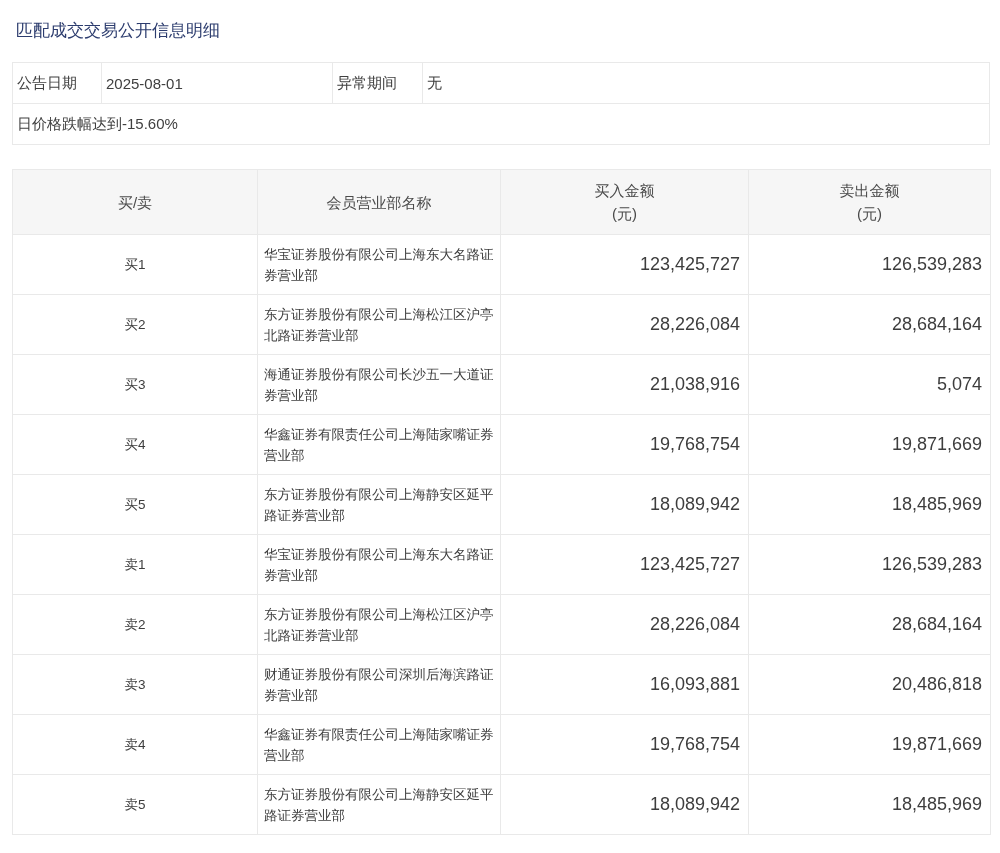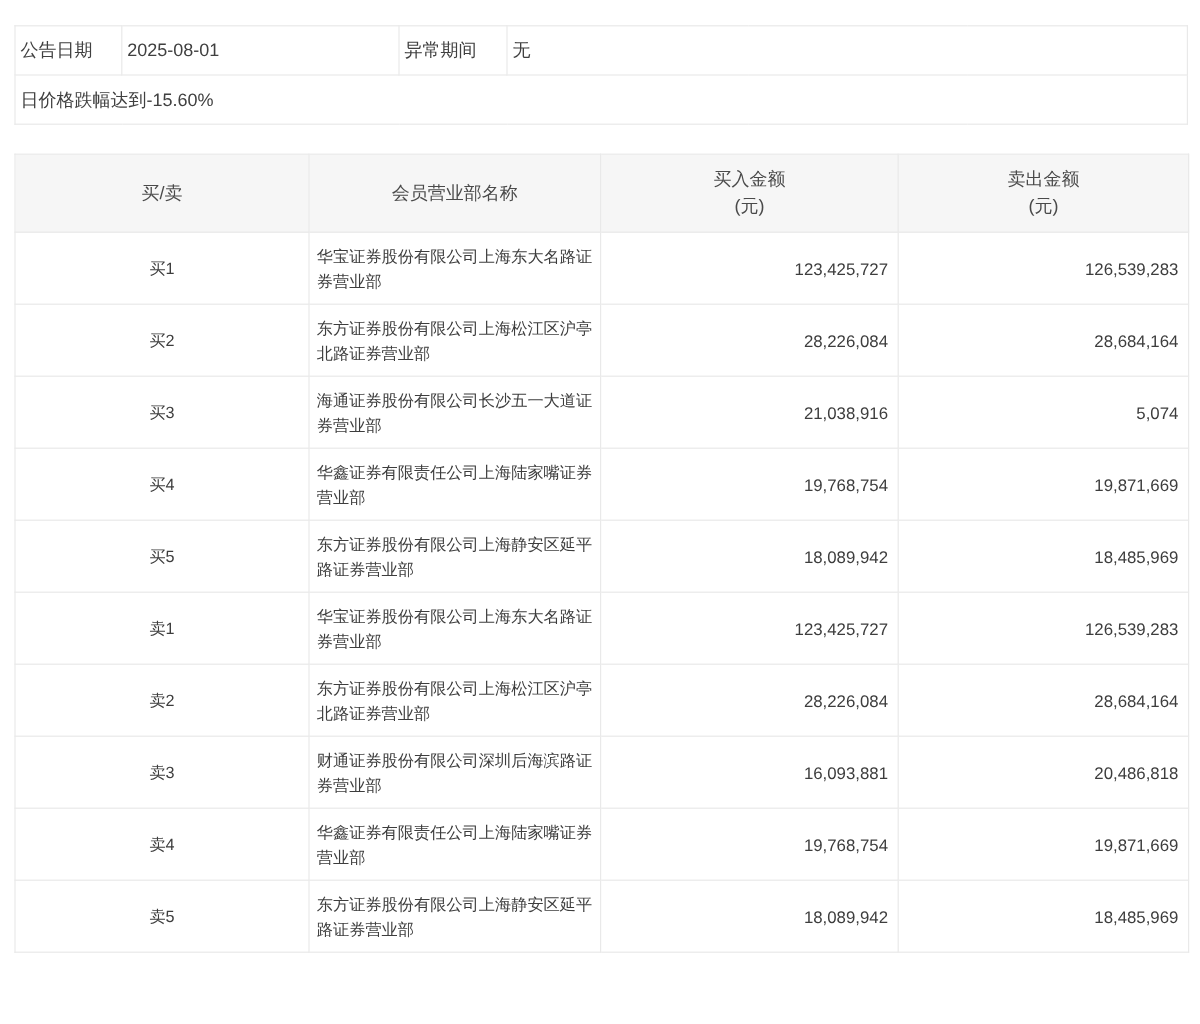--- a/index.html
+++ b/index.html
@@ -55,28 +55,29 @@
     height: 62px;
     font-weight: 400;
     font-size: 15px;
     color: #4a4a4a;
     text-align: center;
     line-height: 23px;
   }
   .main-table tbody td { height: 57px; }
   .c-side   { text-align: center; color: #3d3d3d; }
   .c-branch { text-align: left; padding: 0 6px; line-height: 21px; color: #3d3d3d; }
-  .c-buy, .c-sell { text-align: right; padding: 0 8px; font-size: 14px; color: #3d3d3d; }
+  .c-buy, .c-sell { text-align: right; padding: 0 8px; font-size: 18px; color: #3d3d3d; }
   .hdr-line { display: block; text-align: center; }
 </style>
 </head>
 <body>
 
 <div class="page">
 
+  <h1 class="page-title">匹配成交交易公开信息明细</h1>
 
   <table class="info-table">
     <colgroup>
       <col style="width:89px">
         <col style="width:231px">
         <col style="width:90px">
       <col style="width:201px">
         <col style="width:182px">
         <col style="width:184px">
     </colgroup>

